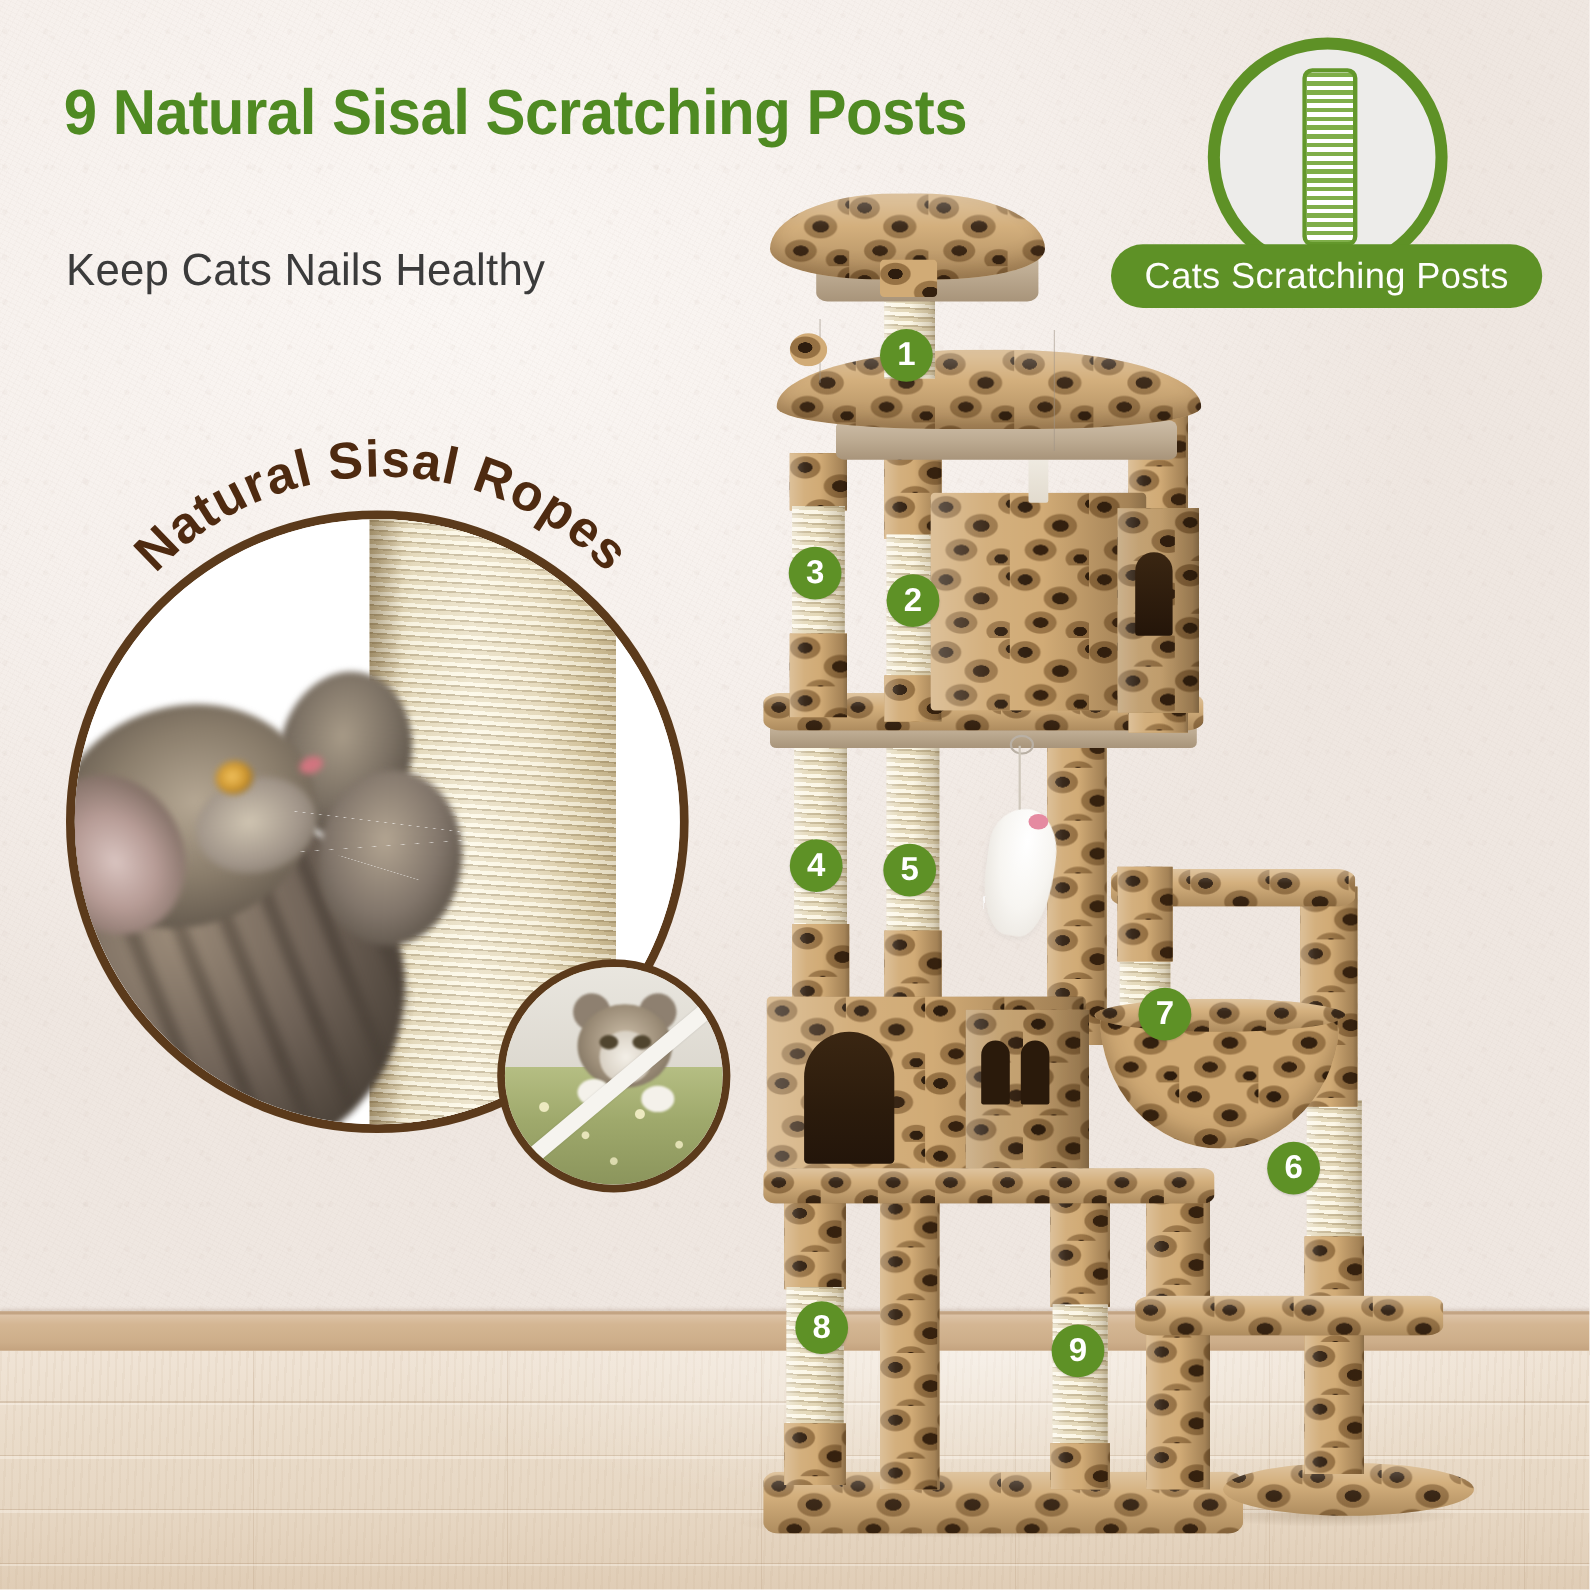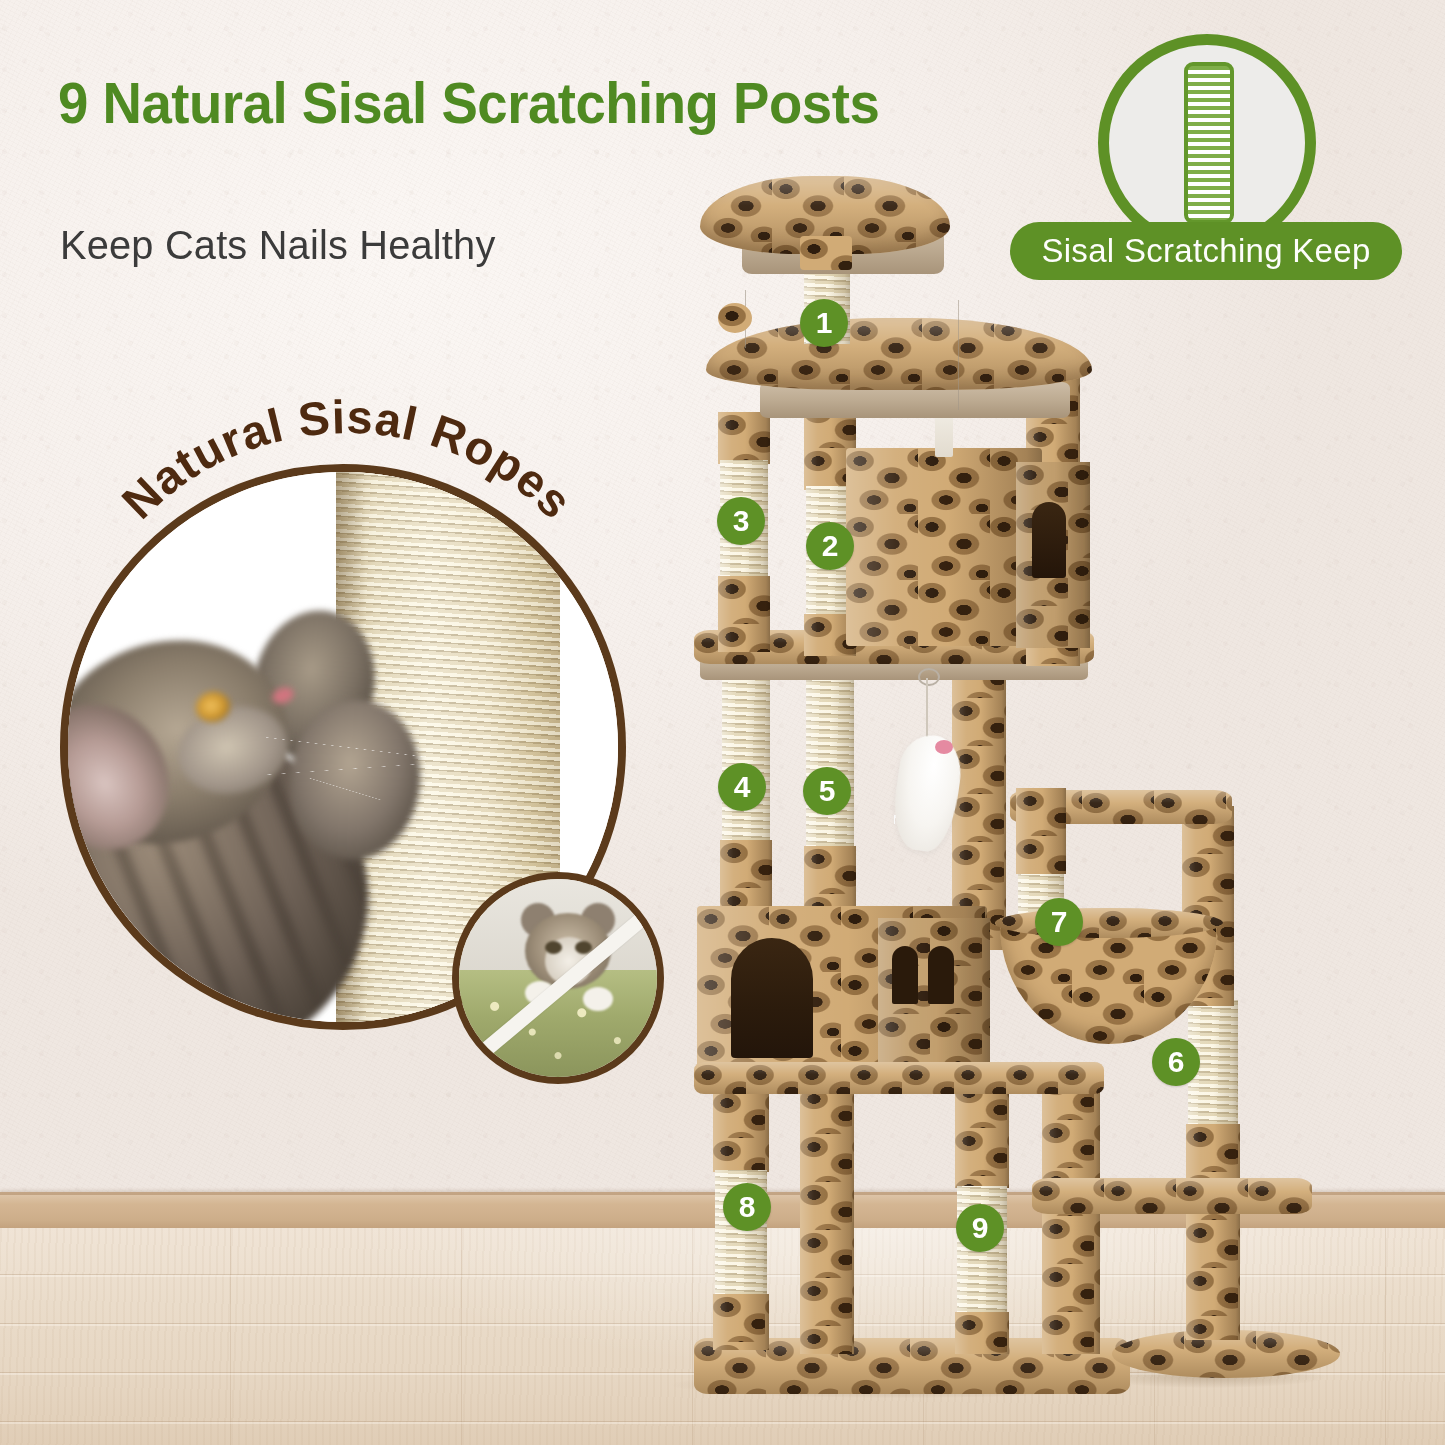--- a/index.html
+++ b/index.html
@@ -329,21 +329,21 @@
     <div class="floor-sheen"></div>
   </div>
 
   <div class="headline">9 Natural Sisal Scratching Posts</div>
   <div class="subhead">Keep Cats Nails Healthy</div>
 
   <div class="sisal-badge">
     <div class="sb-circle"></div>
     <div class="sb-post"></div>
     <div class="sb-pill">
-      <span>Sisal Scratching Keep</span>
+      <span>Cats Scratching Posts</span>
     </div>
   </div>
 
   <div class="ropes-block">
     <svg class="arc-text" viewBox="0 0 610 300">
       <defs>
           <path id="arcpath" d="M 36,286 A 268,250 0 0 1 574,286" fill="none"></path>
         </defs>
       <text>
         <textPath href="#arcpath" startOffset="50%" text-anchor="middle">Natural Sisal Ropes</textPath>

